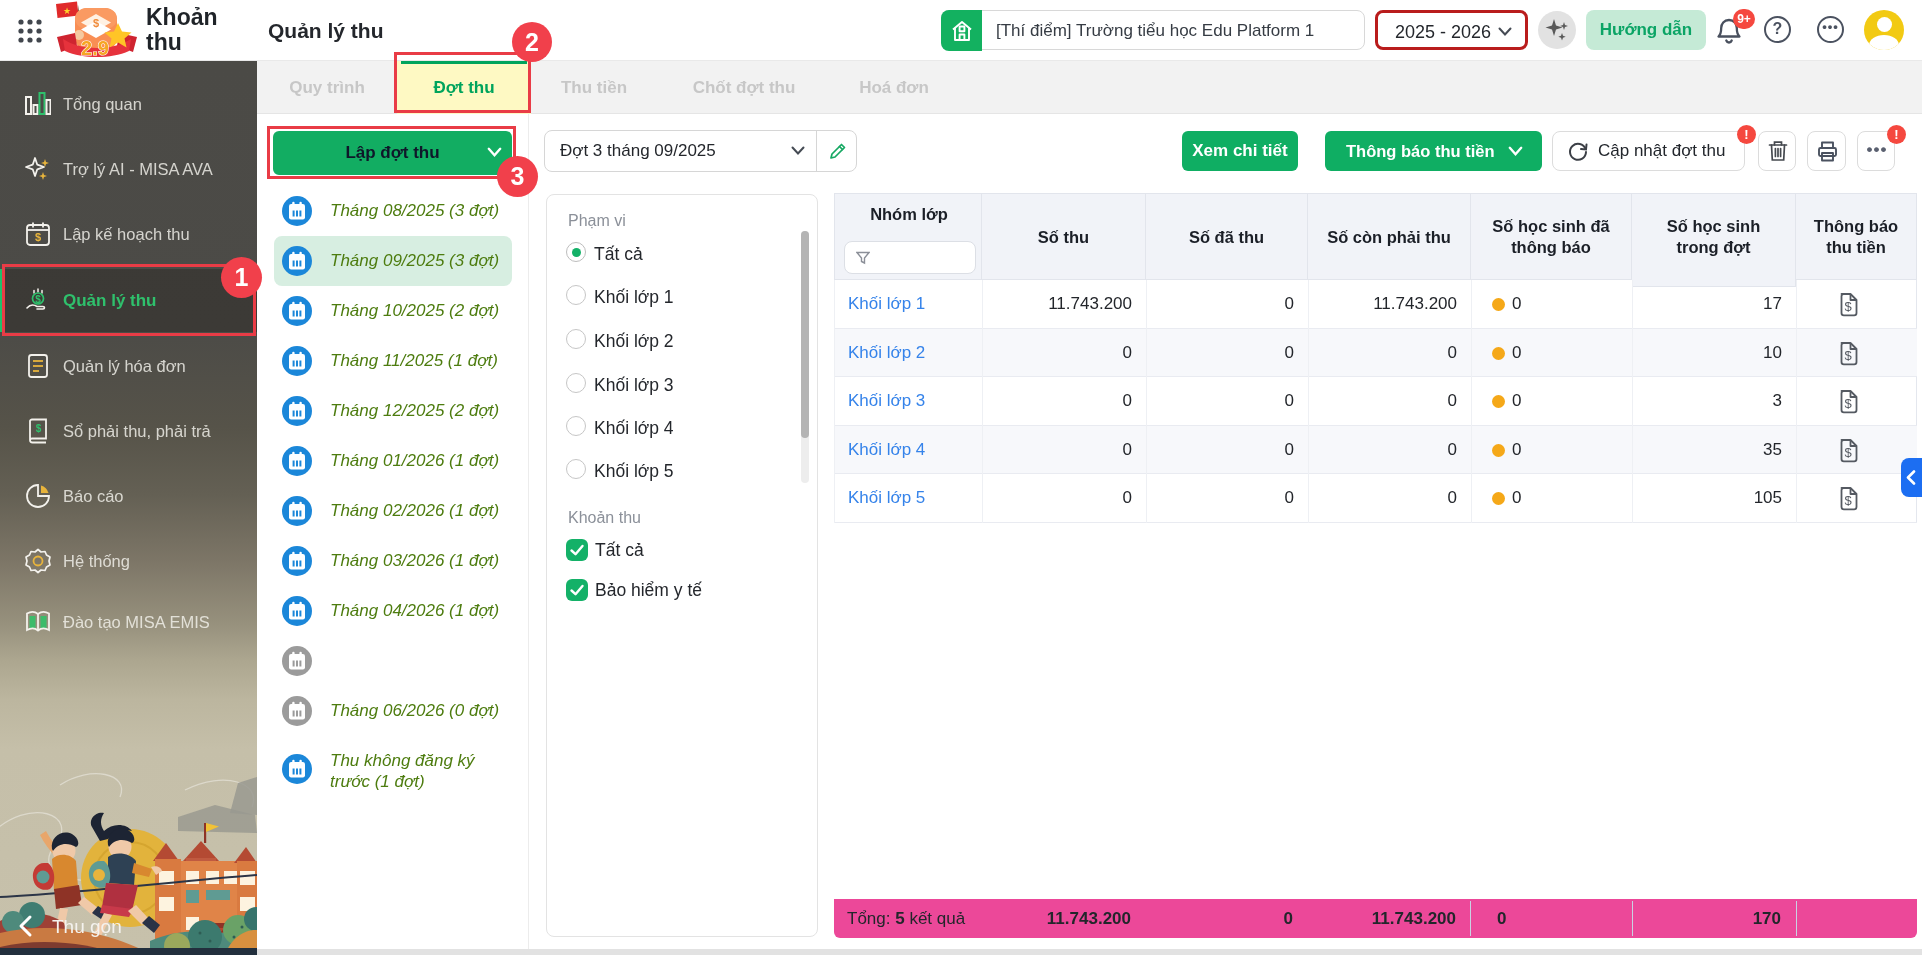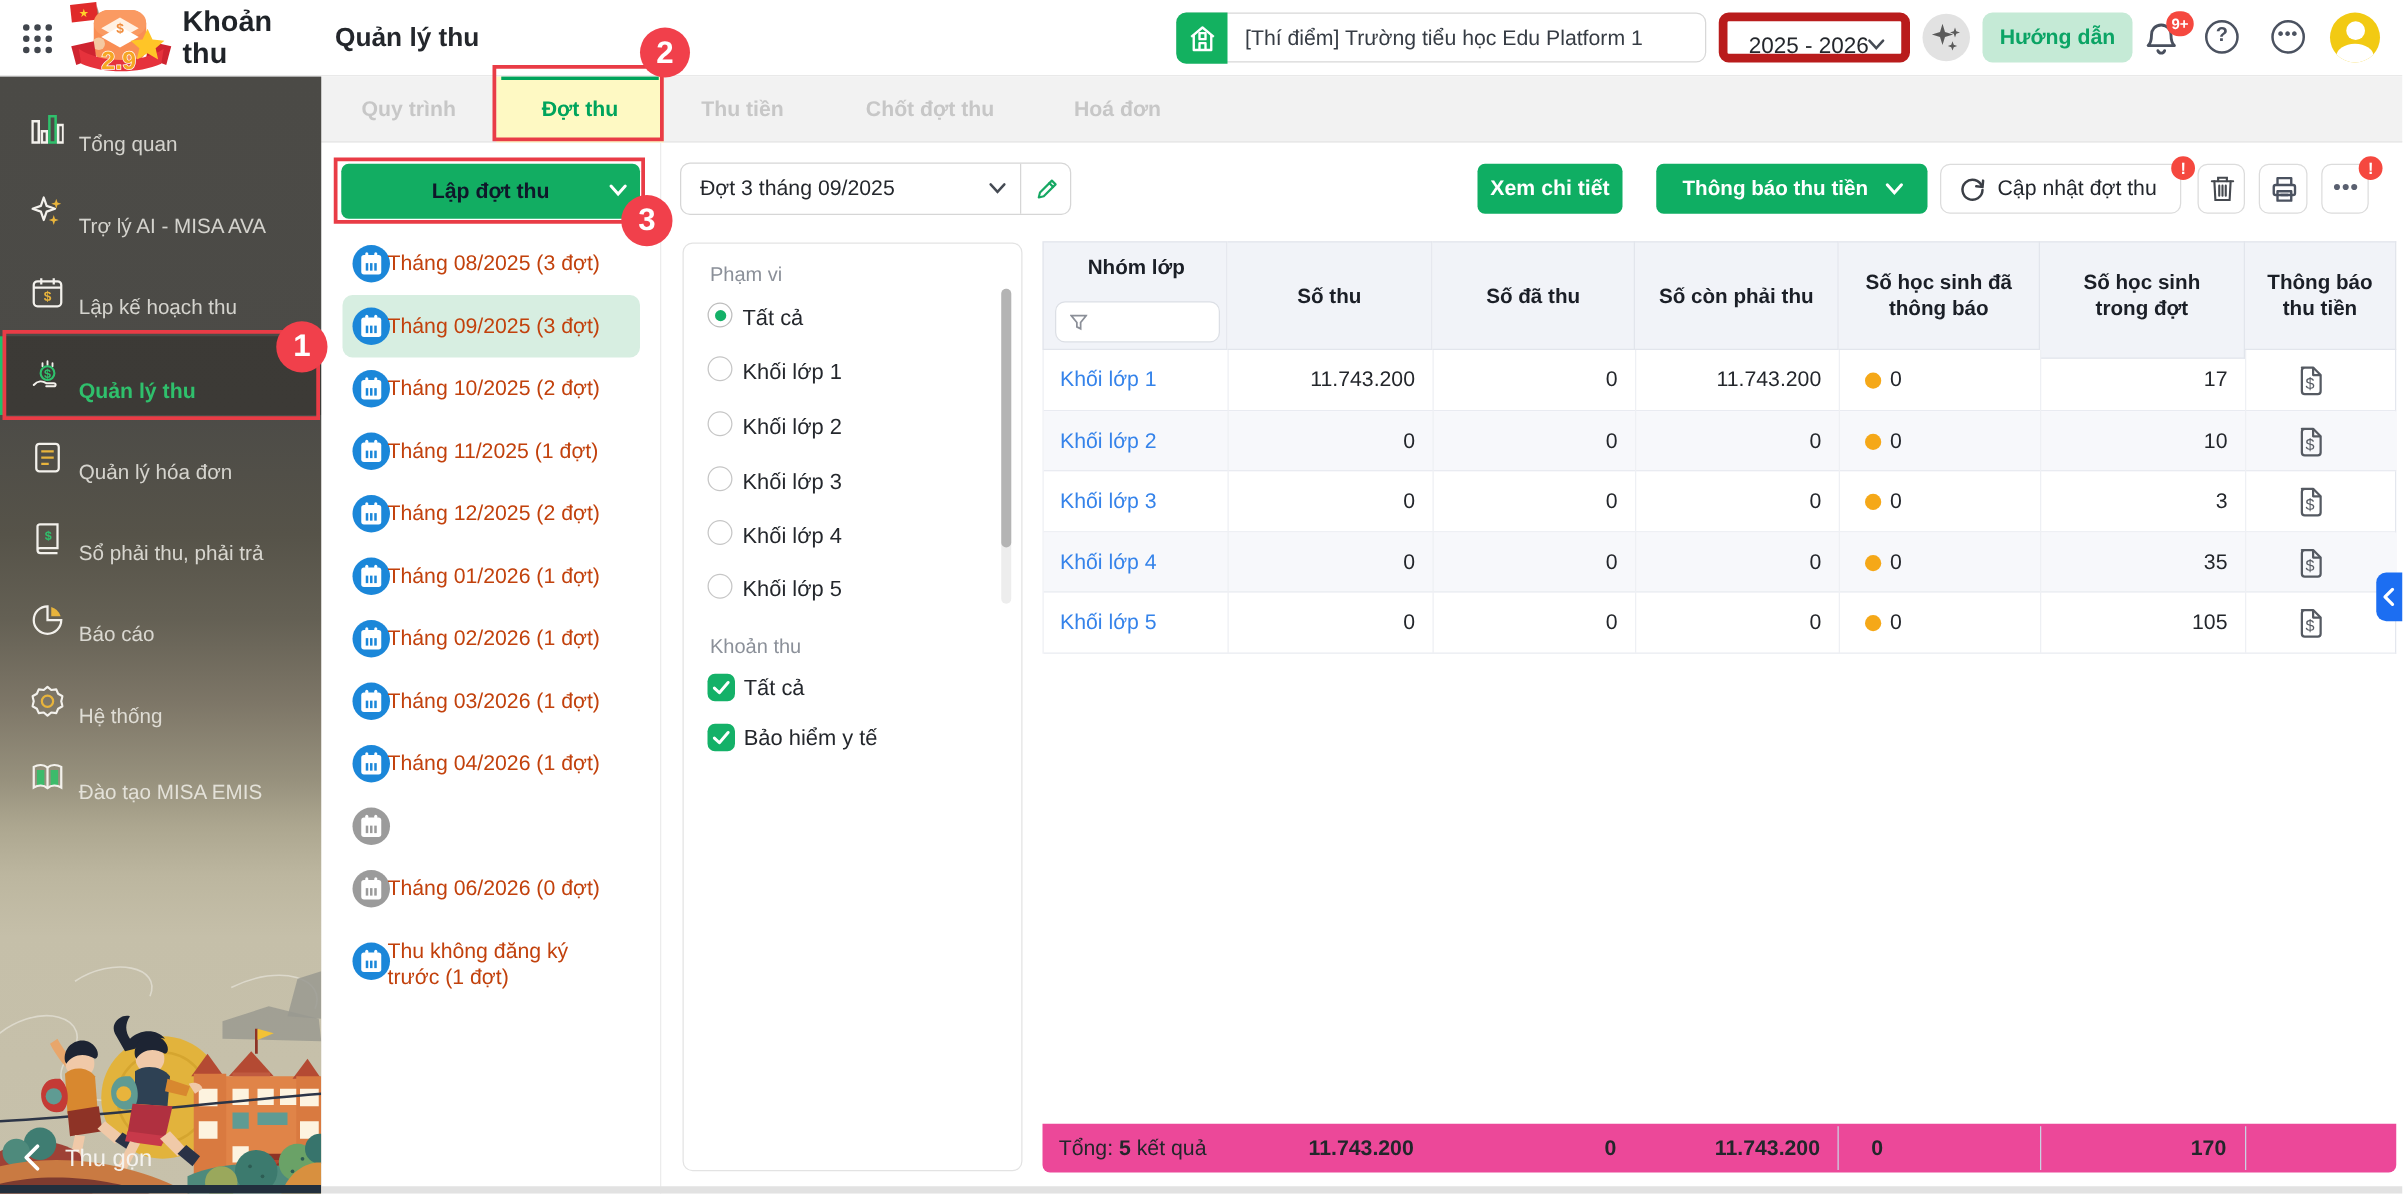--- a/index.html
+++ b/index.html
@@ -8,52 +8,52 @@
 .abs { position:absolute; }
 #stage { position:absolute; left:0; top:0; width:1922px; height:955px; background:#fff; }
 
 
 #topbar { left:0; top:0; width:1922px; height:61px; background:#fff; border-bottom:1px solid #e9e9e9; z-index:30; }
 #apptitle { left:146px; top:5px; font-size:23px; font-weight:bold; color:#1f2328; line-height:25px; letter-spacing:0; }
 #pagetitle { left:268px; top:0; height:61px; line-height:61px; font-size:21px; font-weight:bold; color:#24272c; }
 #schoolbox { left:941px; top:10px; width:424px; height:40px; border:1px solid #d8d8d8; border-radius:8px; background:#fff; }
 #schoolbox .house { position:absolute; left:-1px; top:-1px; width:41px; height:41px; background:#13b160; border-radius:8px 0 0 8px; }
 #schoolbox .txt { position:absolute; left:54px; top:0; height:39px; line-height:39px; font-size:17px; color:#363c44; }
-#yearbox { left:1375px; top:10px; width:153px; height:40px; border:7px solid #b91c1c; border-radius:8px; background:#fff; font-size:18px; color:#24272c; line-height:38px; padding-left:17px; }
+#yearbox { left:1375px; top:10px; width:153px; height:40px; border:3px solid #b91c1c; border-radius:8px; background:#fff; font-size:18px; color:#24272c; line-height:38px; padding-left:17px; }
 #sparkbtn { left:1538px; top:11px; width:38px; height:38px; border-radius:50%; background:#e2e2e2; }
 #guidebtn { left:1586px; top:10px; width:120px; height:40px; border-radius:8px; background:#c5ead6; color:#0ba465; font-size:17px; font-weight:bold; text-align:center; line-height:40px; }
 .iconcirc { width:27px; height:27px; border-radius:50%; border:2.5px solid #4b5260; }
 #avatar { left:1864px; top:10px; width:40px; height:40px; border-radius:50%; background:#f2ca13; overflow:hidden; }
 .badge { position:absolute; background:#f5483f; color:#fff; font-weight:bold; border-radius:50%; text-align:center; }
 
 
 #sidebar { left:0; top:61px; width:257px; height:894px; background:linear-gradient(180deg,#4b4a46 0%,#4c4b47 30%,#565349 41%,#646054 48.5%,#7d7667 56%,#97917d 63%,#aca68f 67%,#bcb69f 71.5%,#c5bfa9 77%,#c7c1ab 100%); overflow:hidden; z-index:10; }
 .mitem { position:absolute; left:0; width:257px; height:56px; }
 .mitem .ic { position:absolute; left:25px; top:50%; margin-top:-13px; width:26px; height:26px; }
-.mitem .lb { position:absolute; left:63px; top:12px; height:56px; line-height:56px; font-size:16.5px; color:rgba(243,241,236,0.82); white-space:nowrap; }
+.mitem .lb { position:absolute; left:63px; top:0; height:56px; line-height:56px; font-size:16.5px; color:rgba(243,241,236,0.82); white-space:nowrap; }
 #mi-active { background:rgba(22,20,16,0.3); }
 #mi-active::before { content:""; position:absolute; left:0; top:0; width:3px; height:63px; background:#1fc06c; }
 #mi-active .lb { height:63px; line-height:63px; font-size:17px; }
 #mi-active .ic { margin-top:-14px; }
 #mi-active .lb { color:#2fc06c; font-weight:bold; }
 
 
 #tabbar { left:257px; top:61px; width:1665px; height:53px; background:#f2f2f2; border-bottom:1px solid #e5e5e5; z-index:5; }
 .tab { position:absolute; top:0; height:53px; line-height:53px; font-size:17px; font-weight:bold; color:#c7c7c7; text-align:center; }
 #tab-active { left:140px; width:134px; background:#fef9c3; color:#00a45c; }
 #tab-active .gline { position:absolute; left:4px; right:4px; top:0; height:3px; background:#00a45c; }
 
 
 #monthcol { left:257px; top:114px; width:272px; height:841px; background:#fff; border-right:1px solid #ececec; z-index:4; }
 #lapbtn { left:273px; top:131px; width:239px; height:44px; background:#12ad62; border-radius:6px; color:#0f172a; font-size:17px; font-weight:bold; text-align:center; line-height:44px; z-index:6; }
 .mrow { position:absolute; left:274px; width:238px; height:50px; z-index:6; }
 .mrow .cic { position:absolute; left:8px; top:10px; width:30px; height:30px; border-radius:50%; background:#1b87d9; color:#1b87d9; }
 .cic svg { position:absolute; left:6px; top:5px; }
 .mrow.gray .cic { background:#9b9b9b; color:#9b9b9b; }
-.mrow .mtx { position:absolute; left:36px; top:0; height:50px; line-height:50px; font-size:17px; color:#c2410c; white-space:nowrap; }
+.mrow .mtx { position:absolute; left:56px; top:0; height:50px; line-height:50px; font-size:17px; color:#4d7c0f; white-space:nowrap;font-style:italic; }
 #mrow-sel { background:#d7eee1; border-radius:8px; }
 
 
 #dotdrop { left:544px; top:130px; width:313px; height:42px; border:1px solid #d6d6d6; border-radius:8px; background:#fff; z-index:6; }
 #filtercard { left:546px; top:194px; width:272px; height:743px; border:1px solid #e3e3e3; border-radius:8px; background:#fff; z-index:6; }
 .flabel { position:absolute; font-size:16px; color:#8b9099; }
 .radio { position:absolute; width:20px; height:20px; border-radius:50%; border:1.5px solid #c6c6c6; background:#fff; }
 .rlabel { position:absolute; font-size:17.5px; color:#24272c; }
 .checkbox { position:absolute; width:22px; height:22px; border-radius:6px; background:#14b168; }
 

